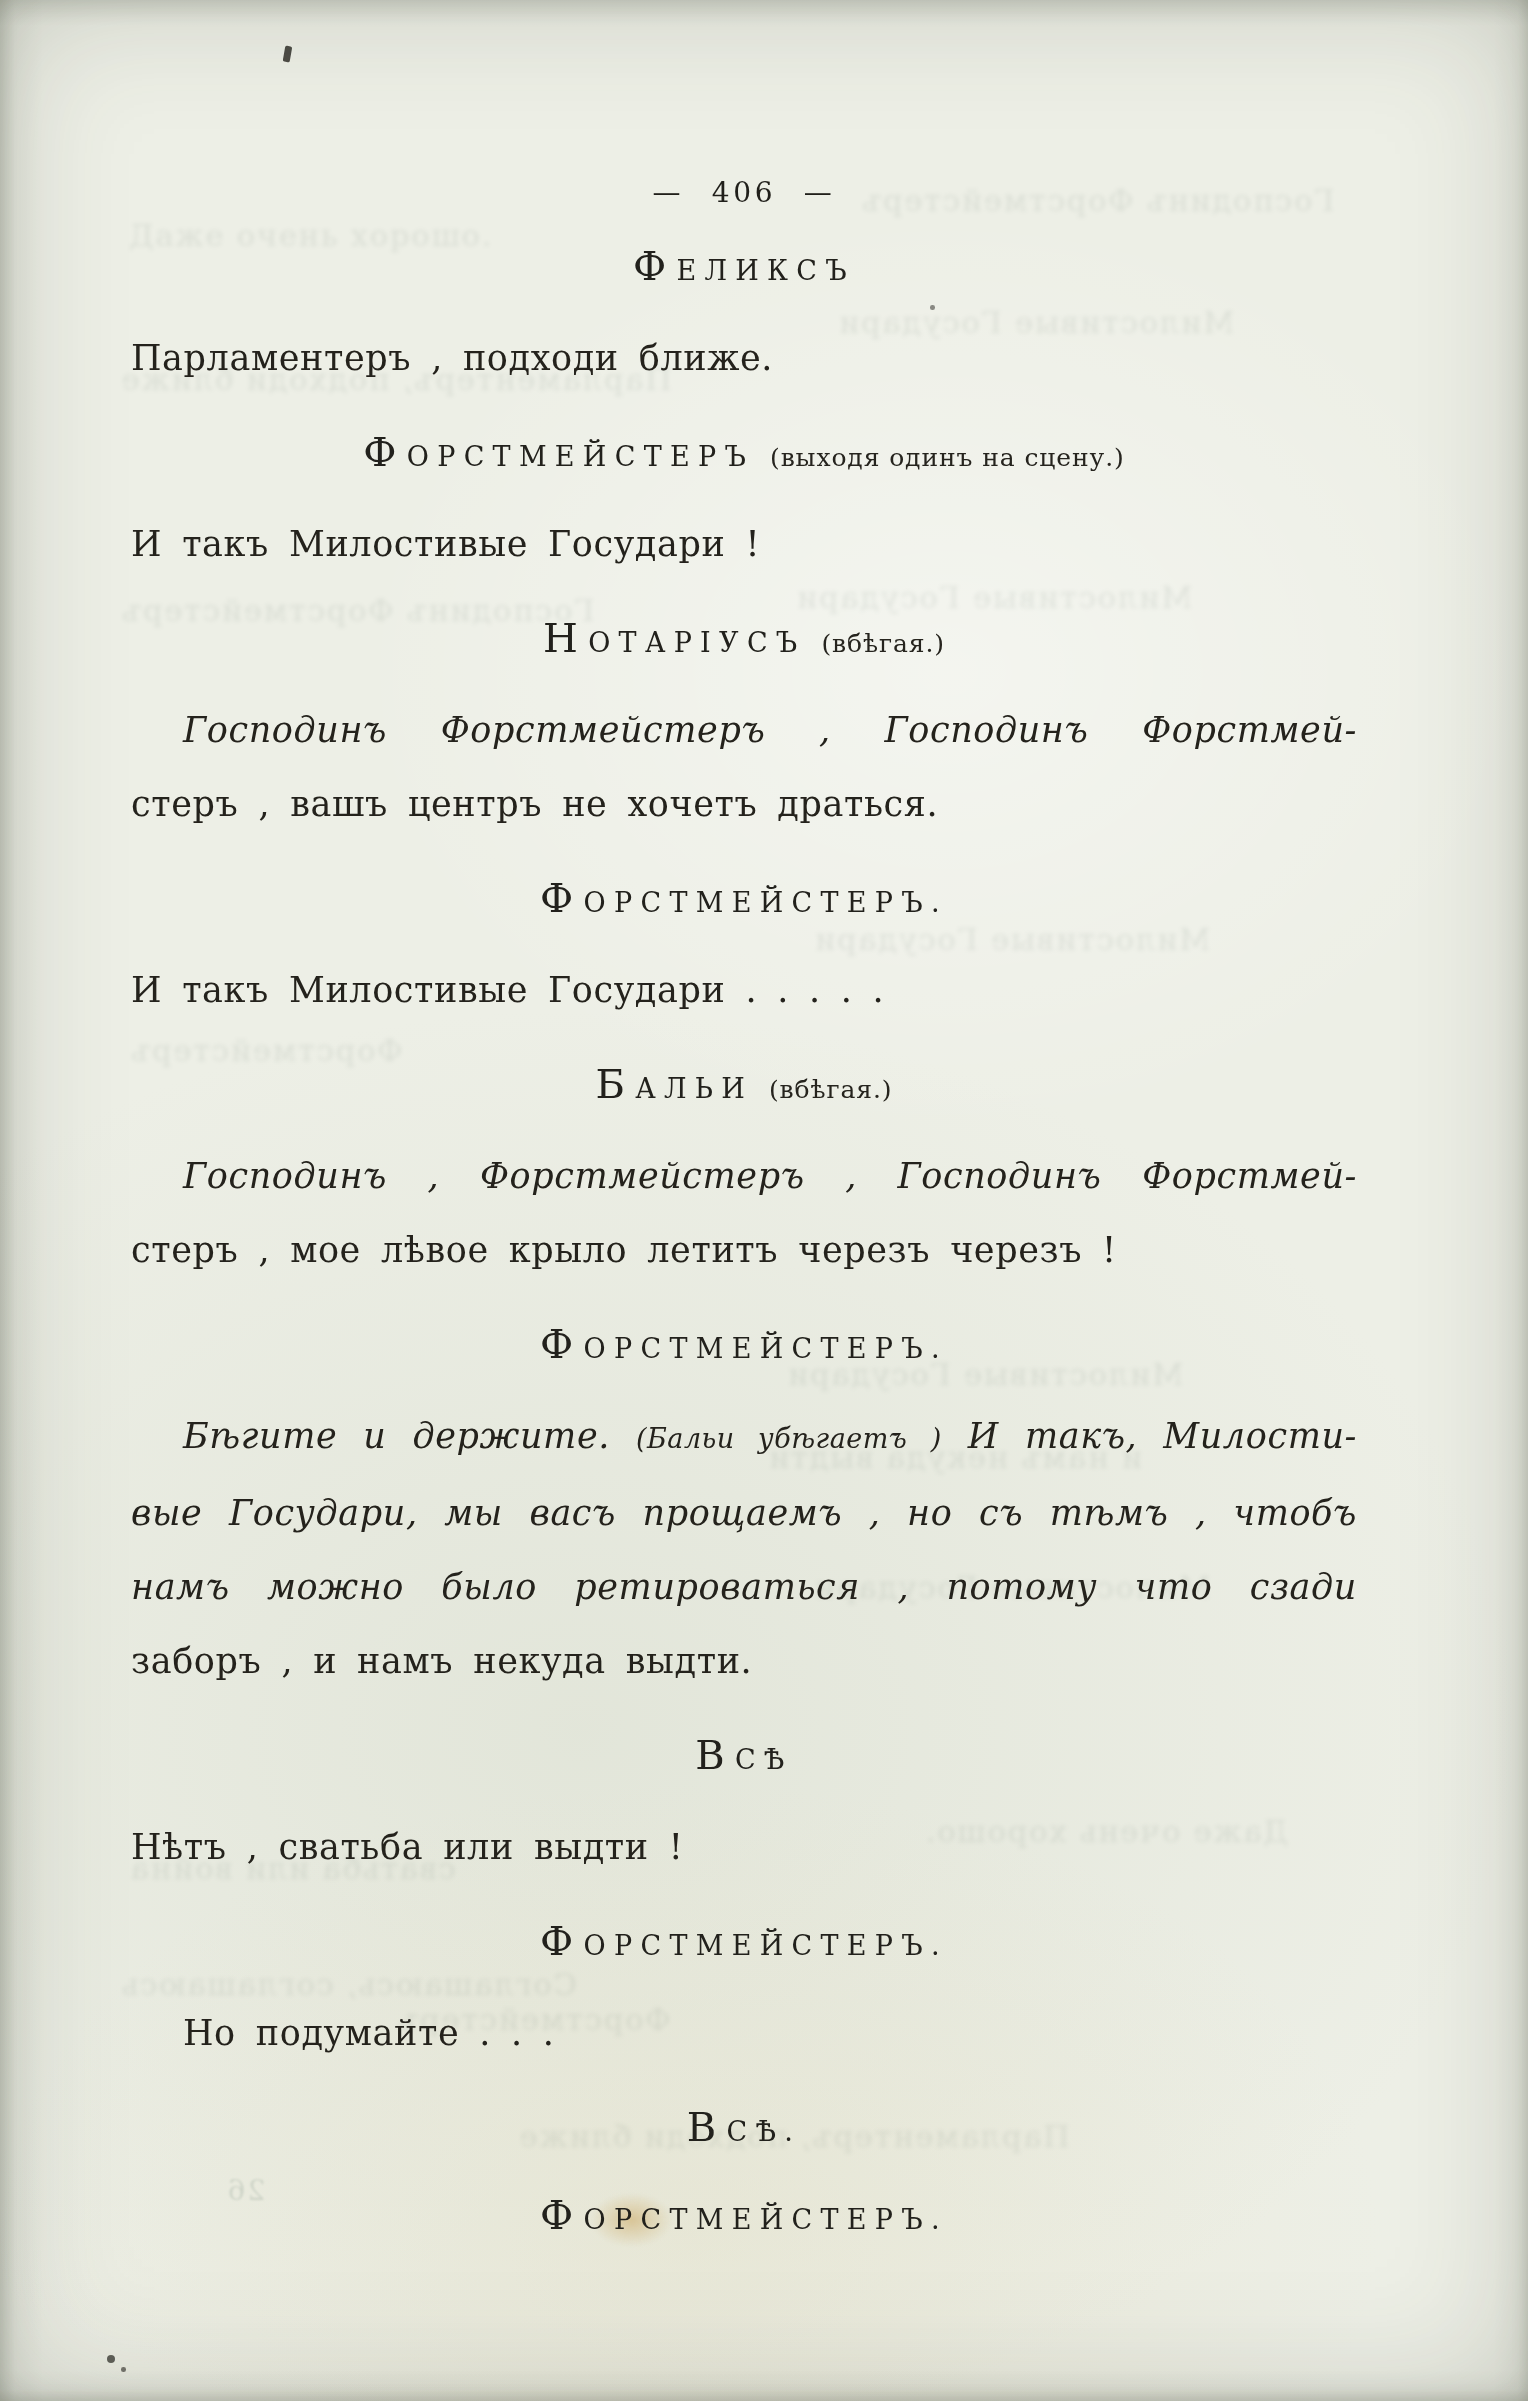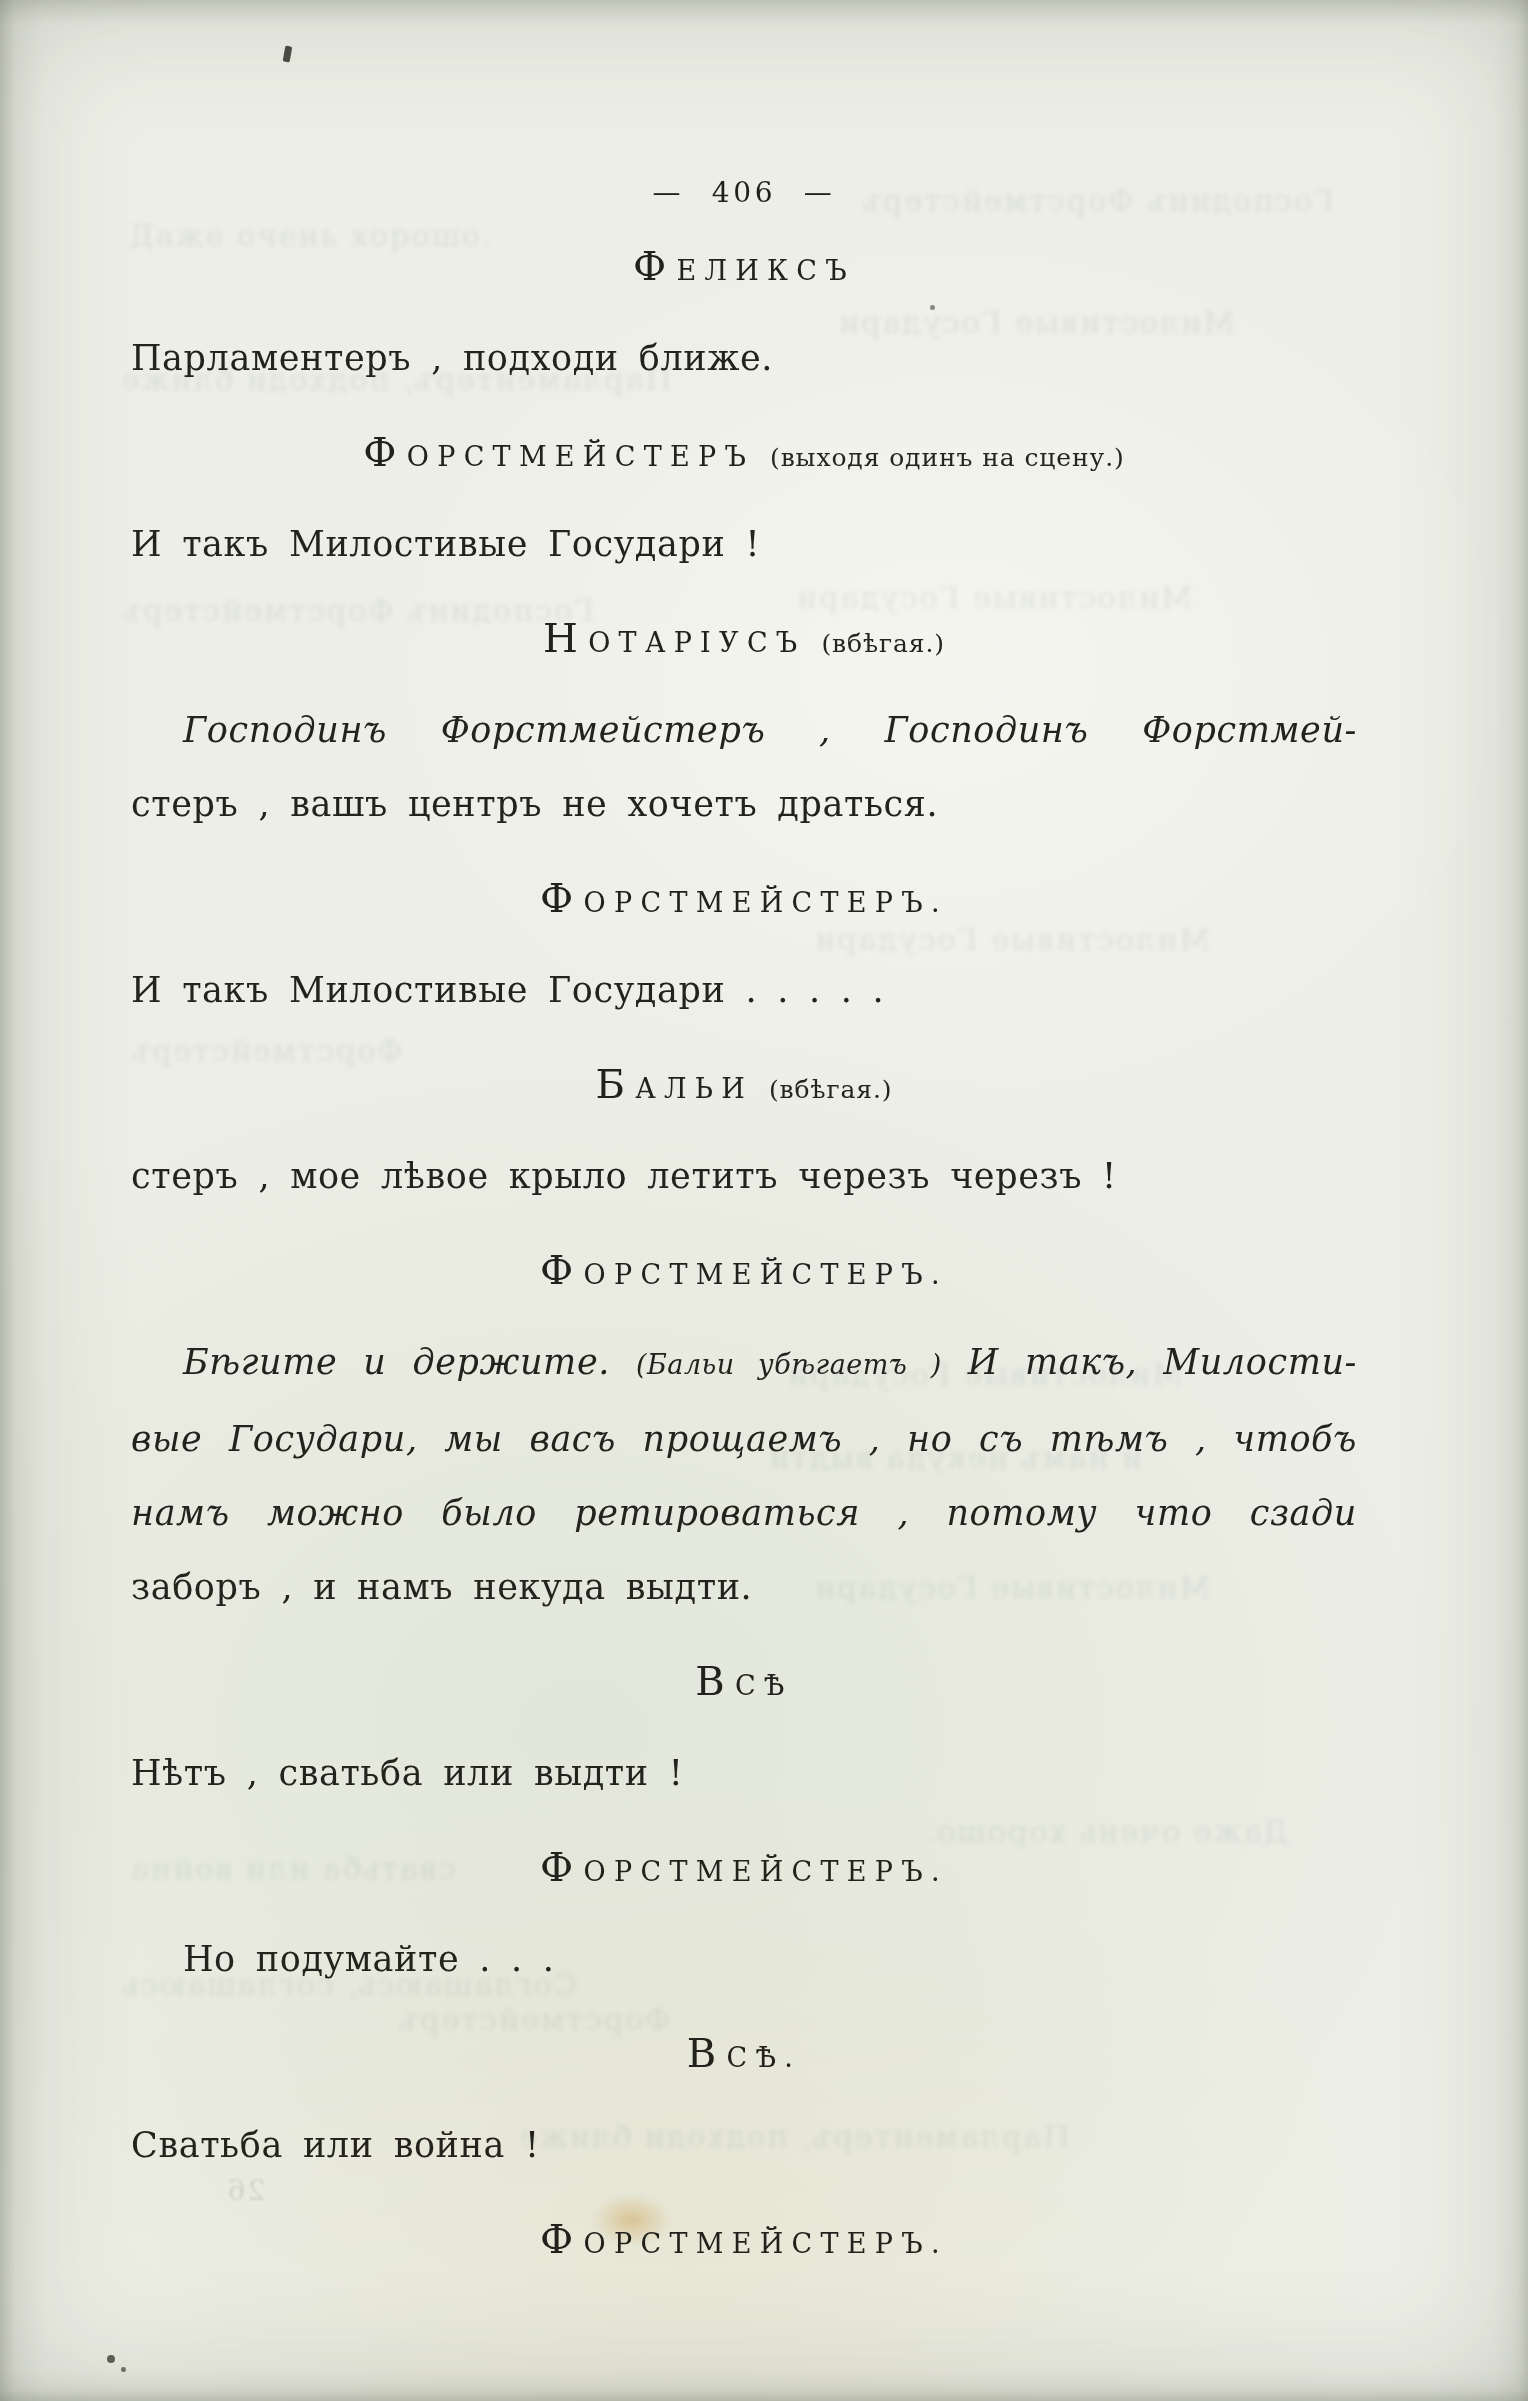--- a/index.html
+++ b/index.html
@@ -127,20 +127,23 @@
 
     <div class="line">
       <span>И такъ Милостивые Государи . . . . .</span>
     </div>
 
     <div class="heading">
       <span class="sc">Бальи</span>
       <span class="note">(вбѣгая.)</span>
     </div>
 
+    <div class="line indent j">
+      <span>Господинъ , Форстмейстеръ , Господинъ Форстмей-</span>
+    </div>
     <div class="line">
       <span>стеръ , мое лѣвое крыло летитъ черезъ черезъ !</span>
     </div>
 
     <div class="heading">
       <span class="sc">Форстмейстеръ.</span>
       
     </div>
 
     <div class="line indent j">
@@ -172,23 +175,20 @@
 
     <div class="line indent">
       <span>Но подумайте . . .</span>
     </div>
 
     <div class="heading">
       <span class="sc">Всѣ.</span>
       
     </div>
 
-    <div class="line">
-      <span>Сватьба или война !</span>
-    </div>
 
     <div class="heading">
       <span class="sc">Форстмейстеръ.</span>
       
     </div>
 
   </div>
 </div>
 
 

